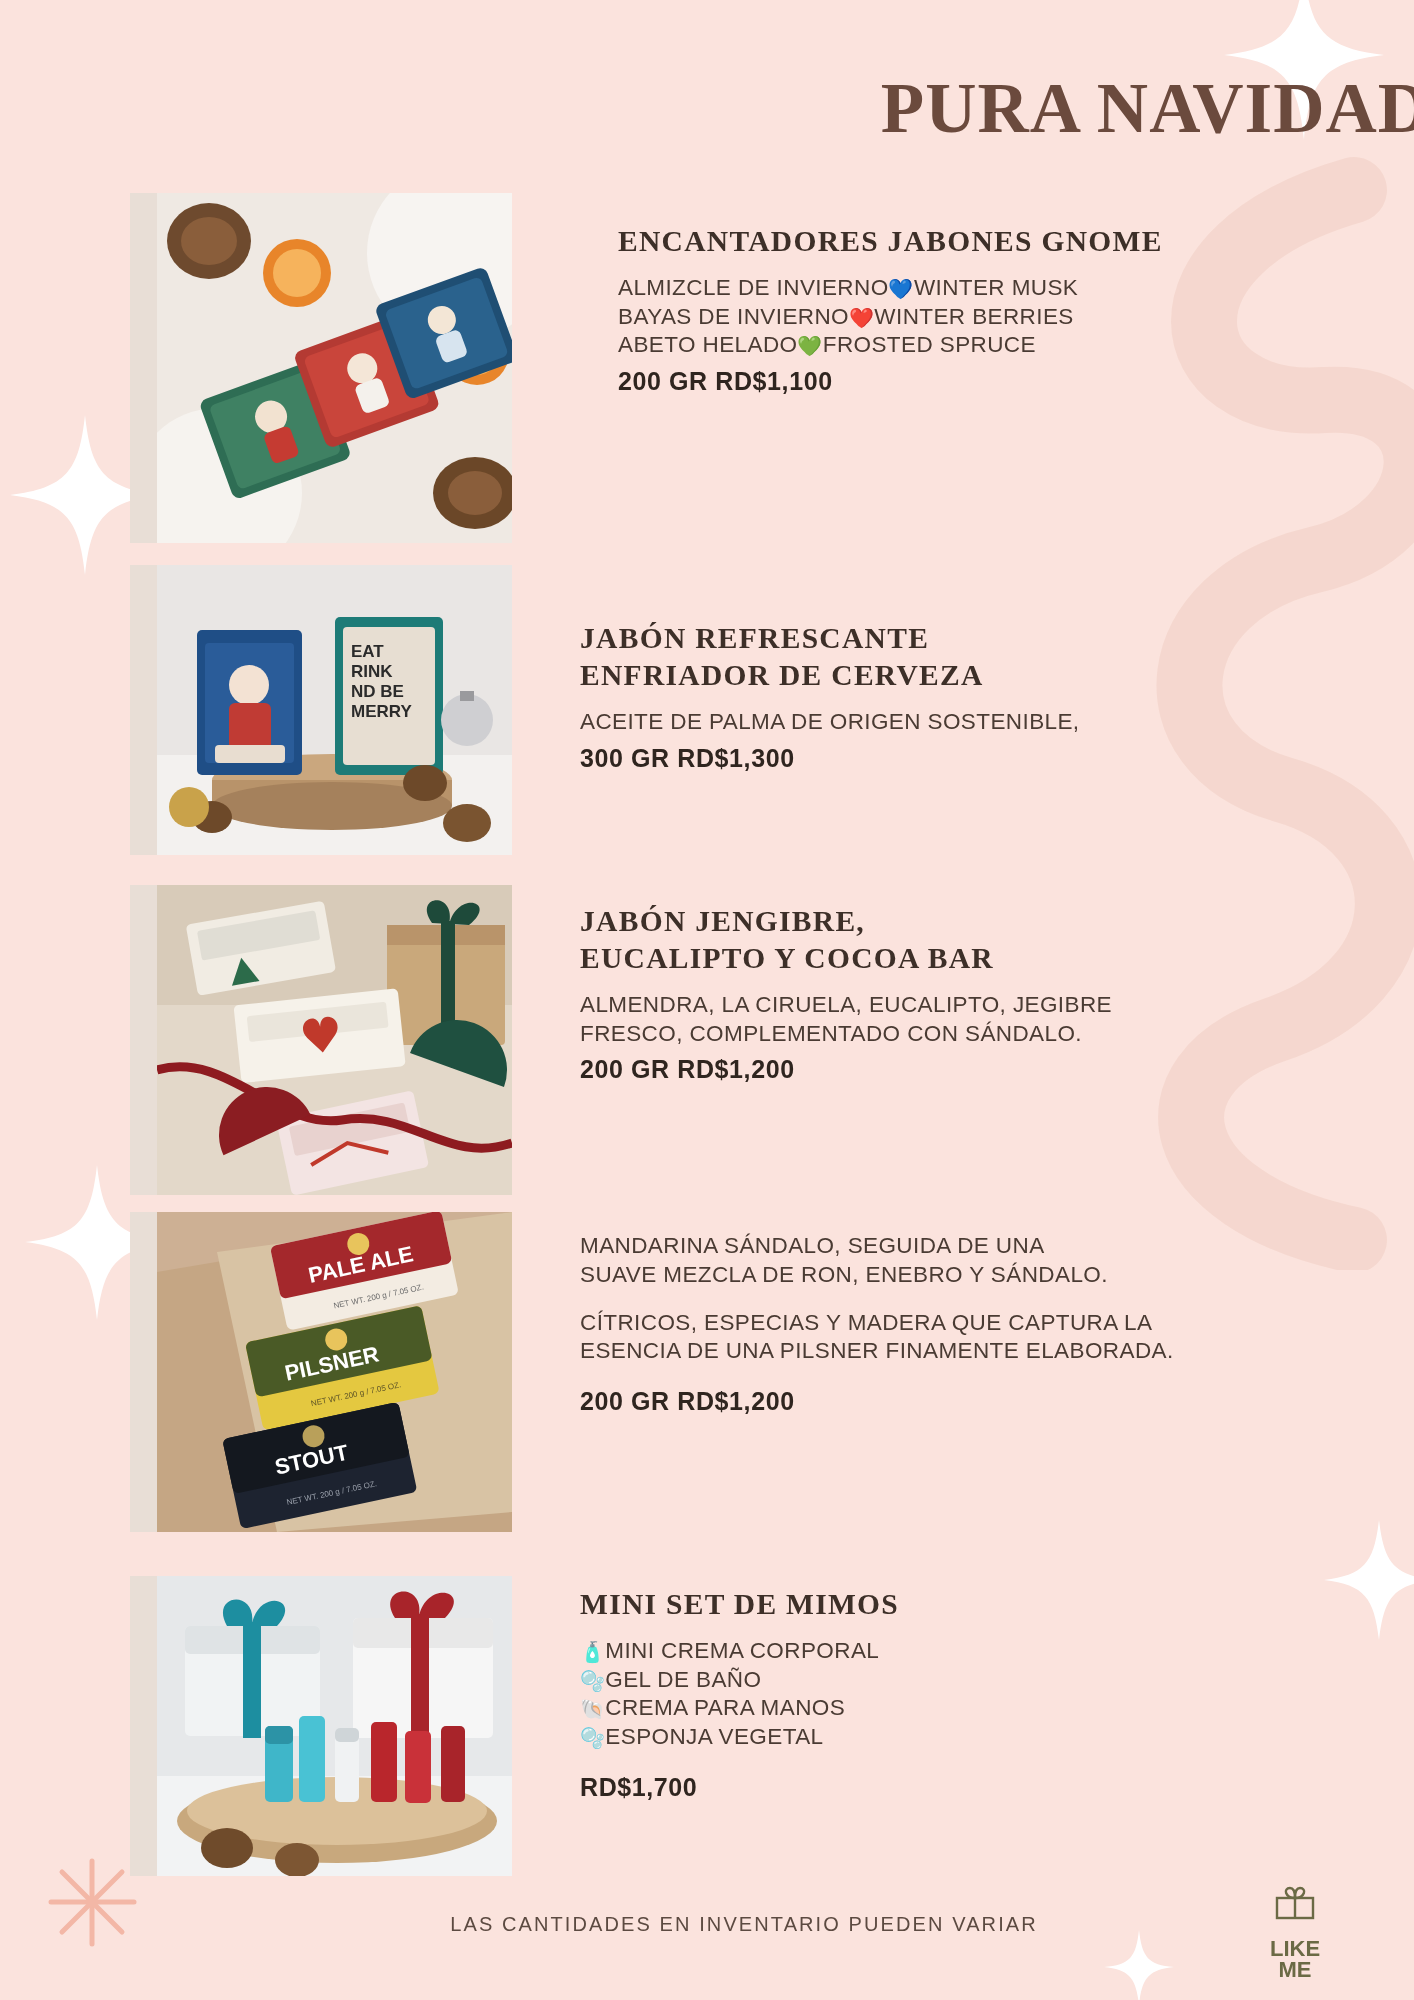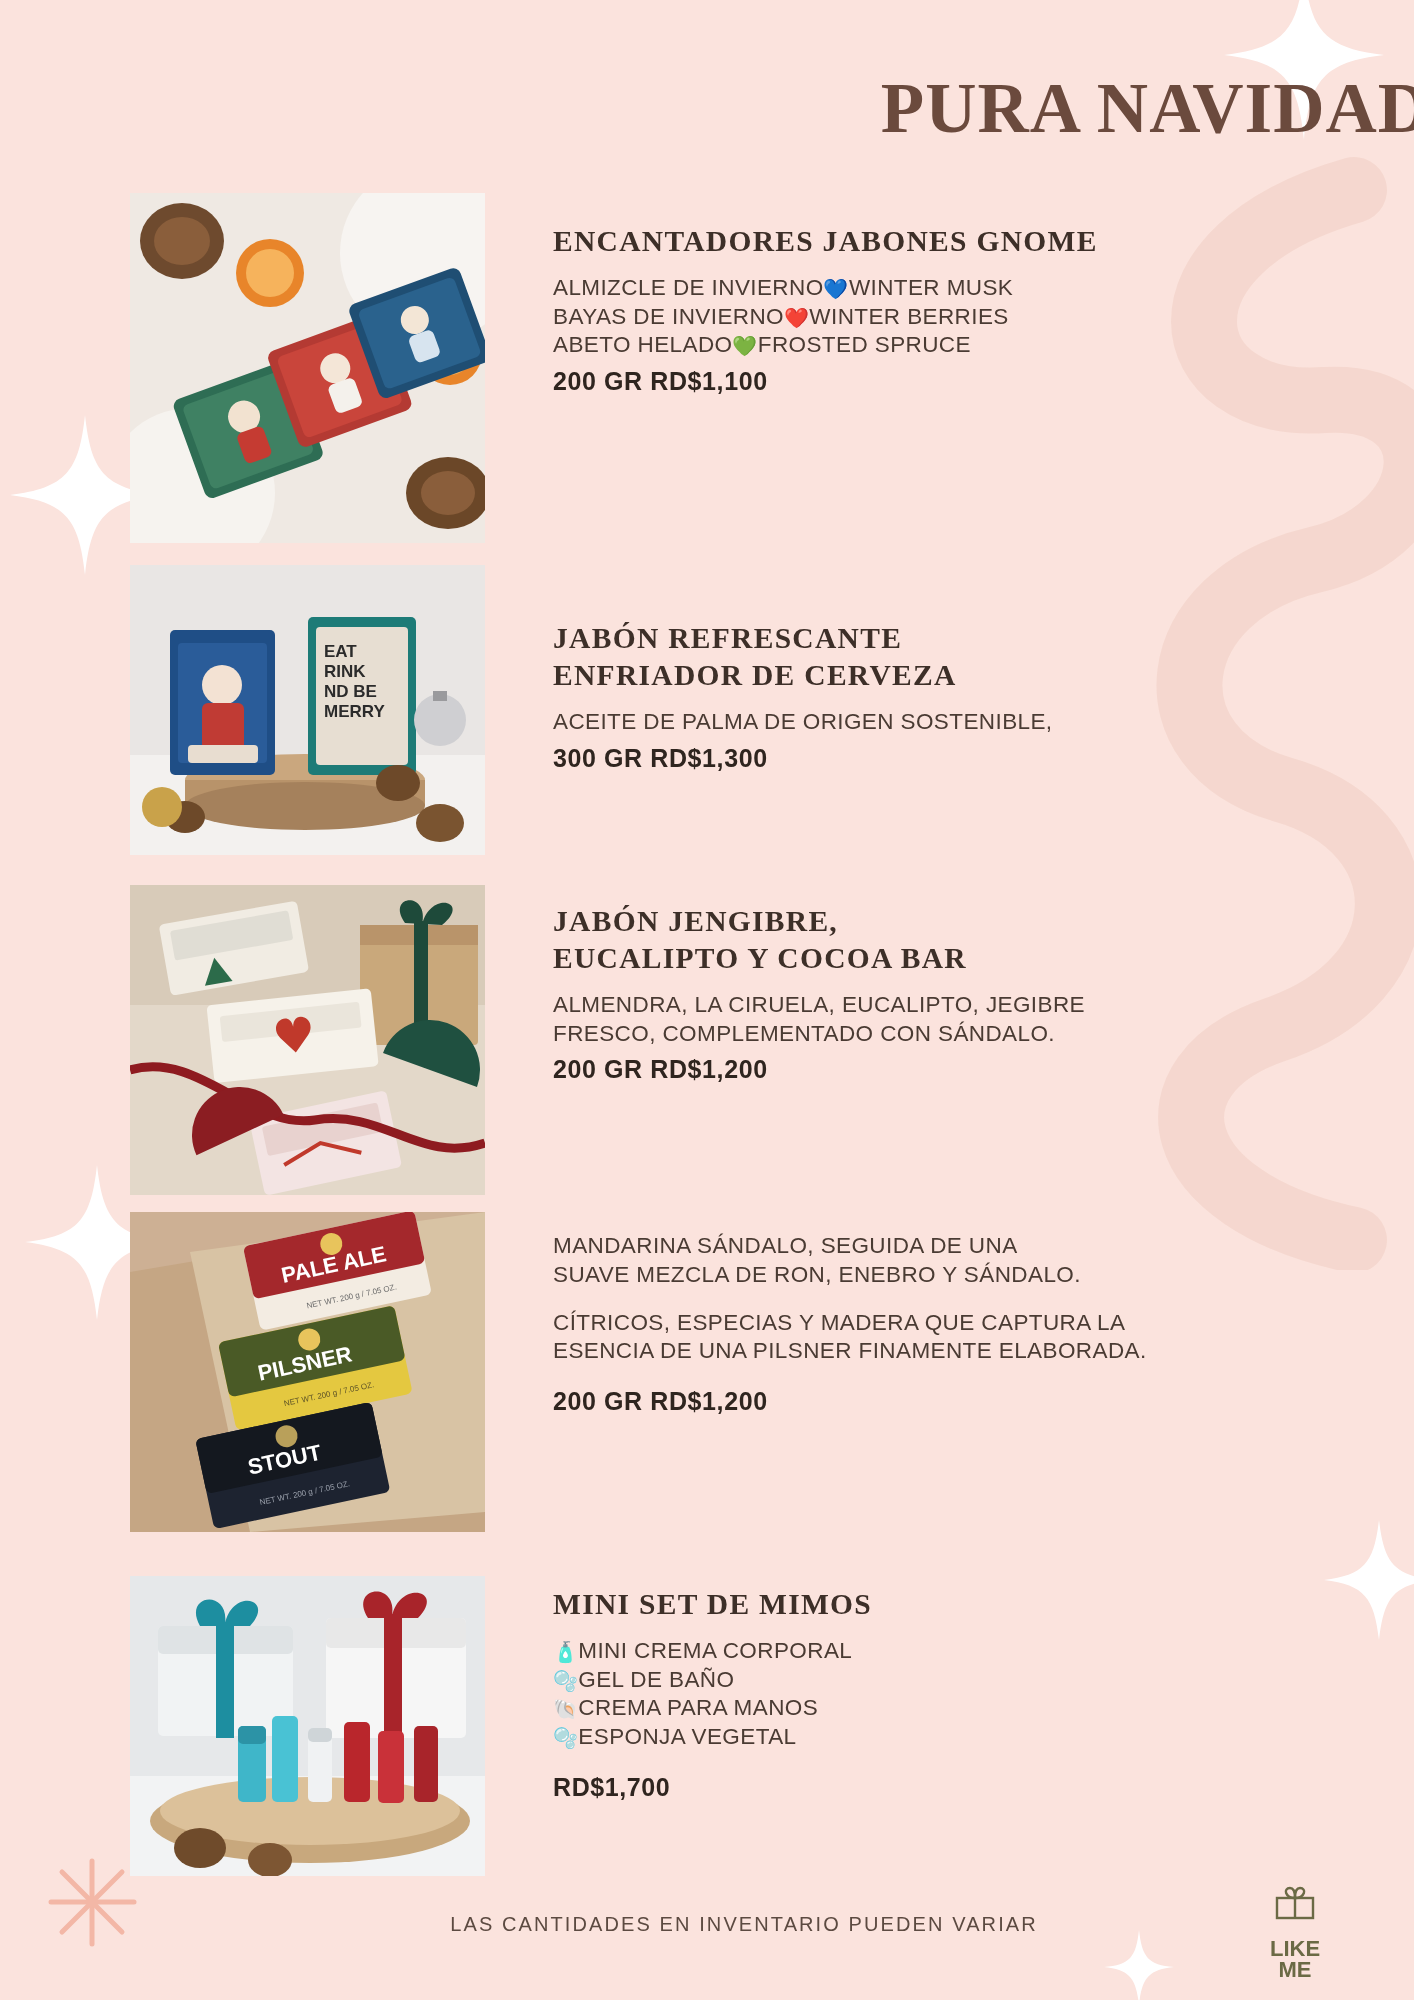--- a/index.html
+++ b/index.html
@@ -58,20 +58,21 @@
     position: absolute;
     display: flex;
   }
   .photo {
     width: 355px;
     height: 350px;
     flex: 0 0 355px;
     position: relative;
     overflow: hidden;
     background: #e8ded6;
+    padding-left: 27px;
   }
   .photo svg { display: block; width: 100%; height: 100%; }
 
   .info {
     margin-left: 68px;
     padding-top: 38px;
     max-width: 740px;
   }
   .prod-title {
     font-family: "Liberation Serif", serif;
@@ -102,21 +103,21 @@
     font-size: 25px;
     font-weight: bold;
     letter-spacing: 0.6px;
     color: #2f251f;
     margin-top: 5px;
     display: block;
   }
   .gap-para { margin-top: 19px; }
 
   
-  #row-1 { top: 193px; left: 130px; }
+  #row-1 { top: 193px; left: 130px; gap: 38px; }
   #row-2 { top: 565px; left: 130px; }
   #row-3 { top: 885px; left: 130px; }
   #row-4 { top: 1212px; left: 130px; }
   #row-5 { top: 1576px; left: 130px; }
 
   #row-1 .info { padding-top: 30px; }
   #row-2 .info { padding-top: 55px; }
   #row-3 .info { padding-top: 18px; }
   #row-4 .info { padding-top: 20px; }
   #row-5 .info { padding-top: 10px; }

